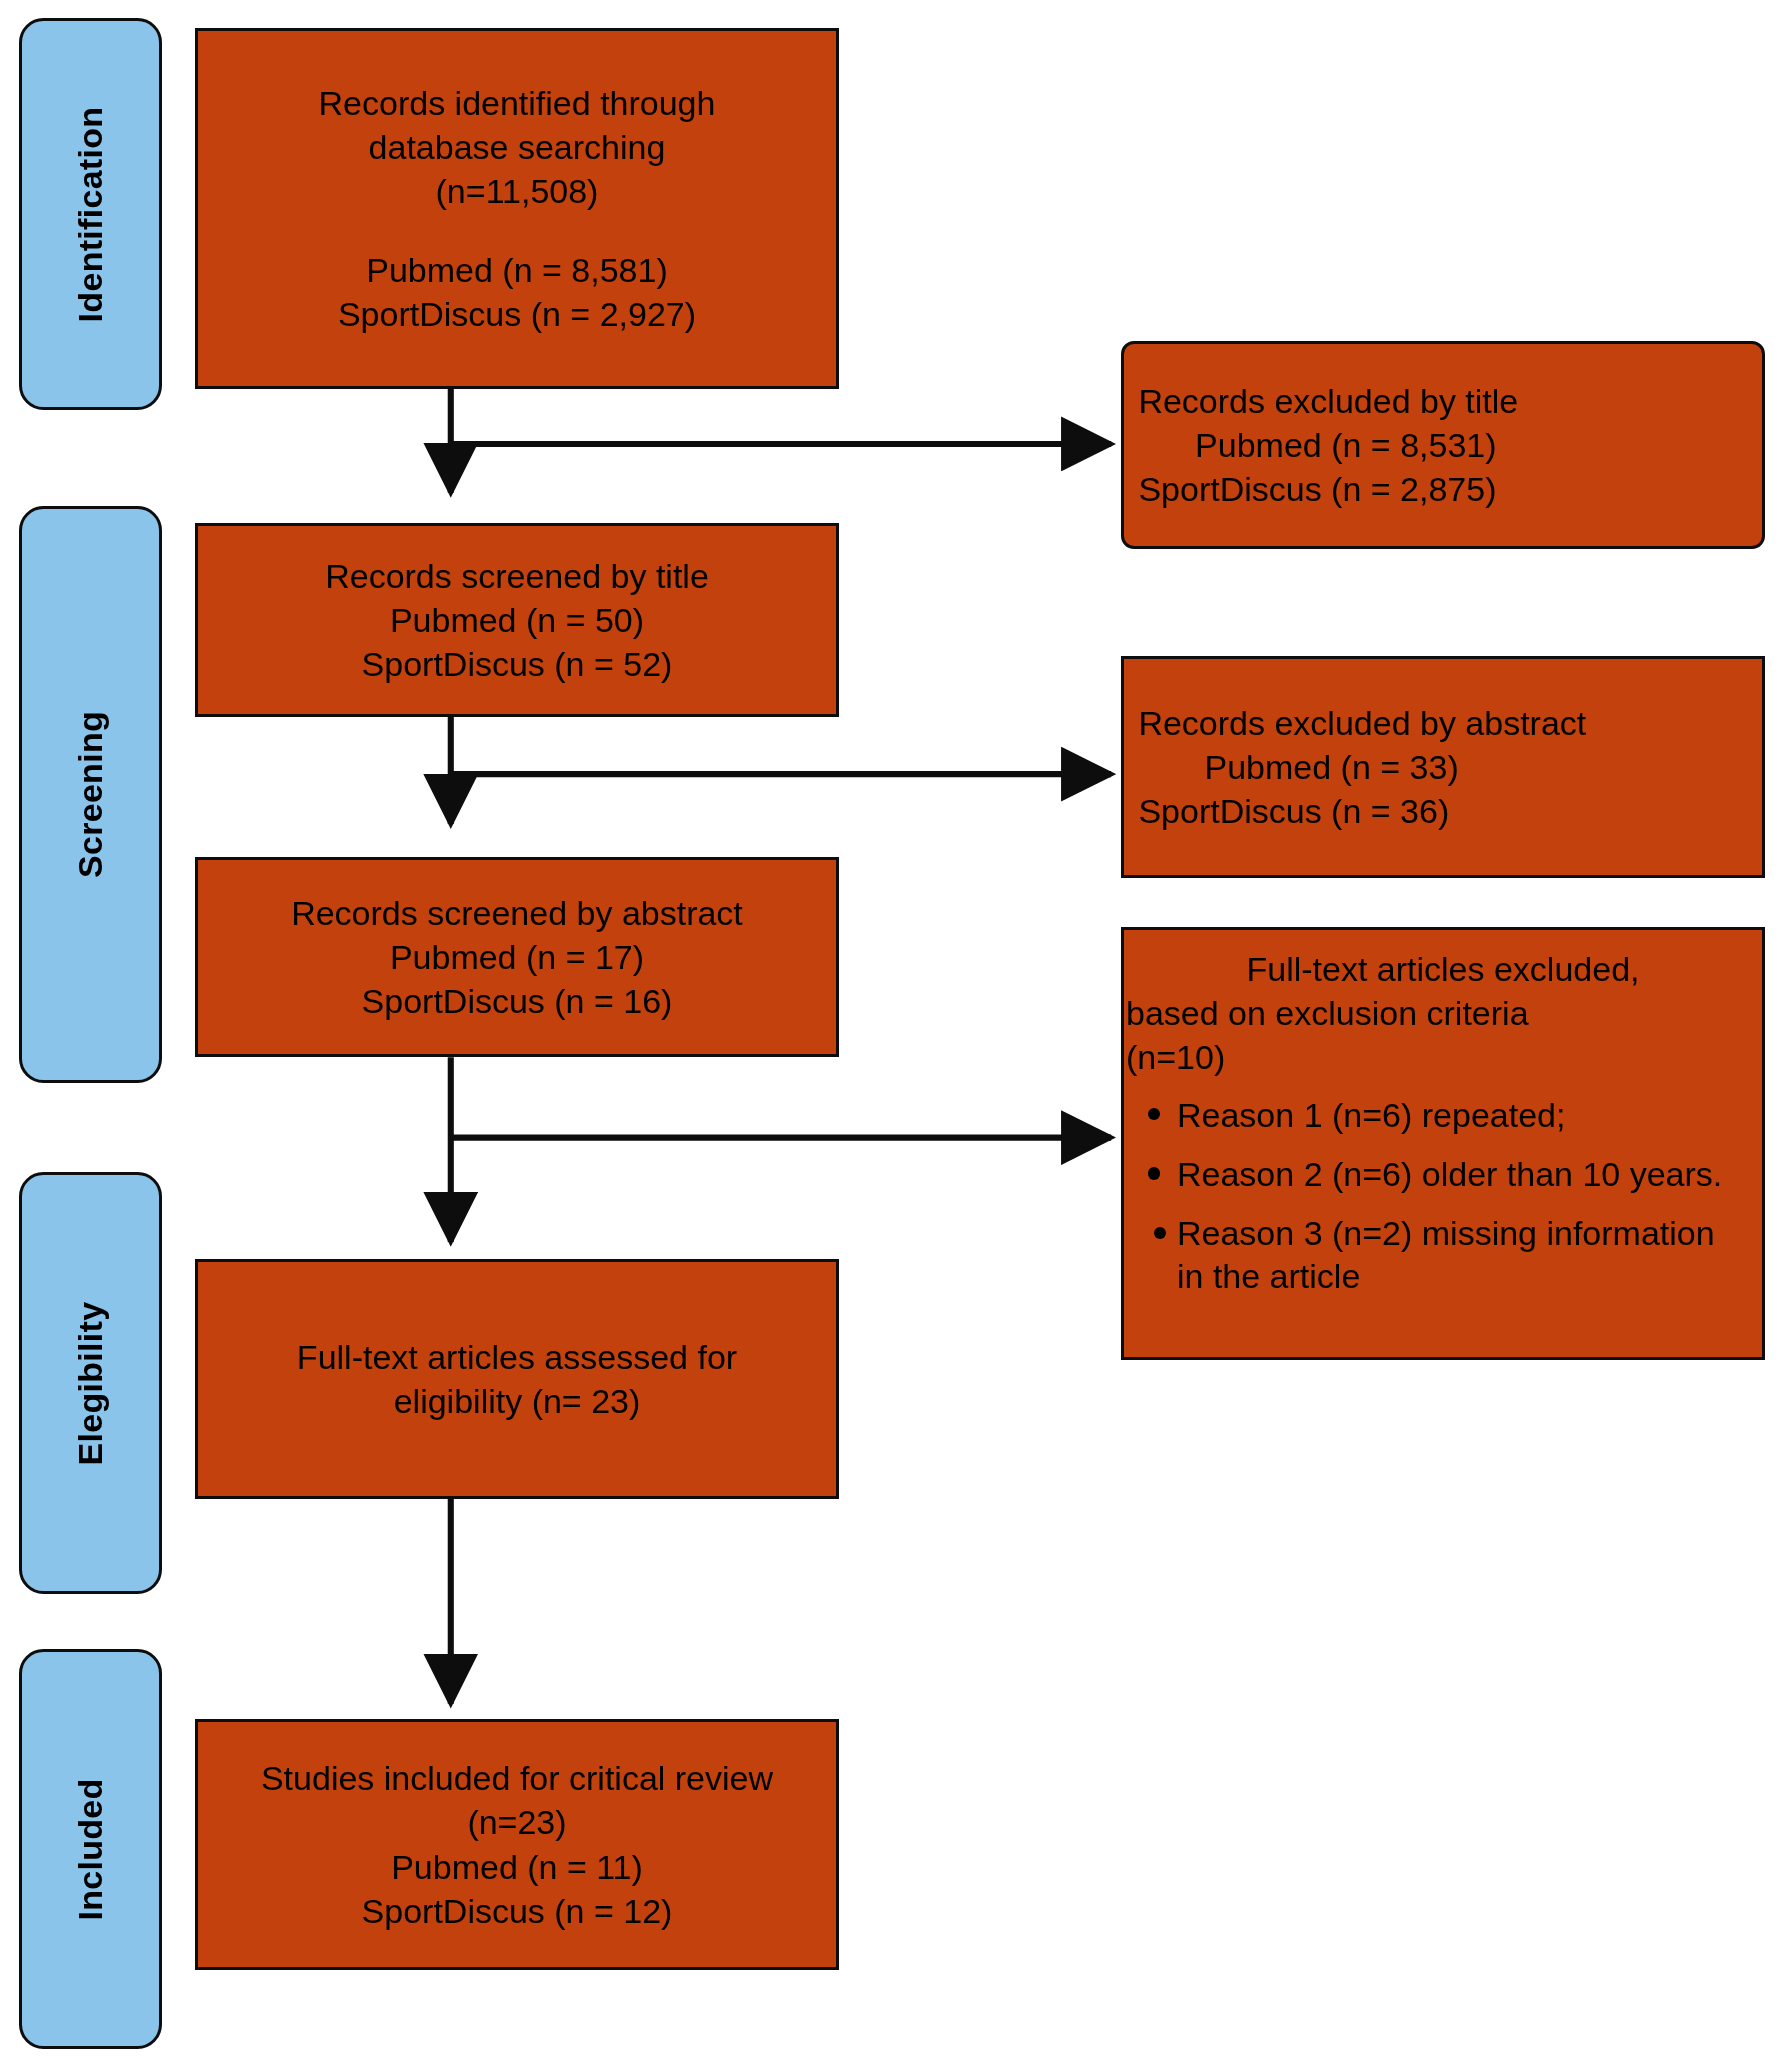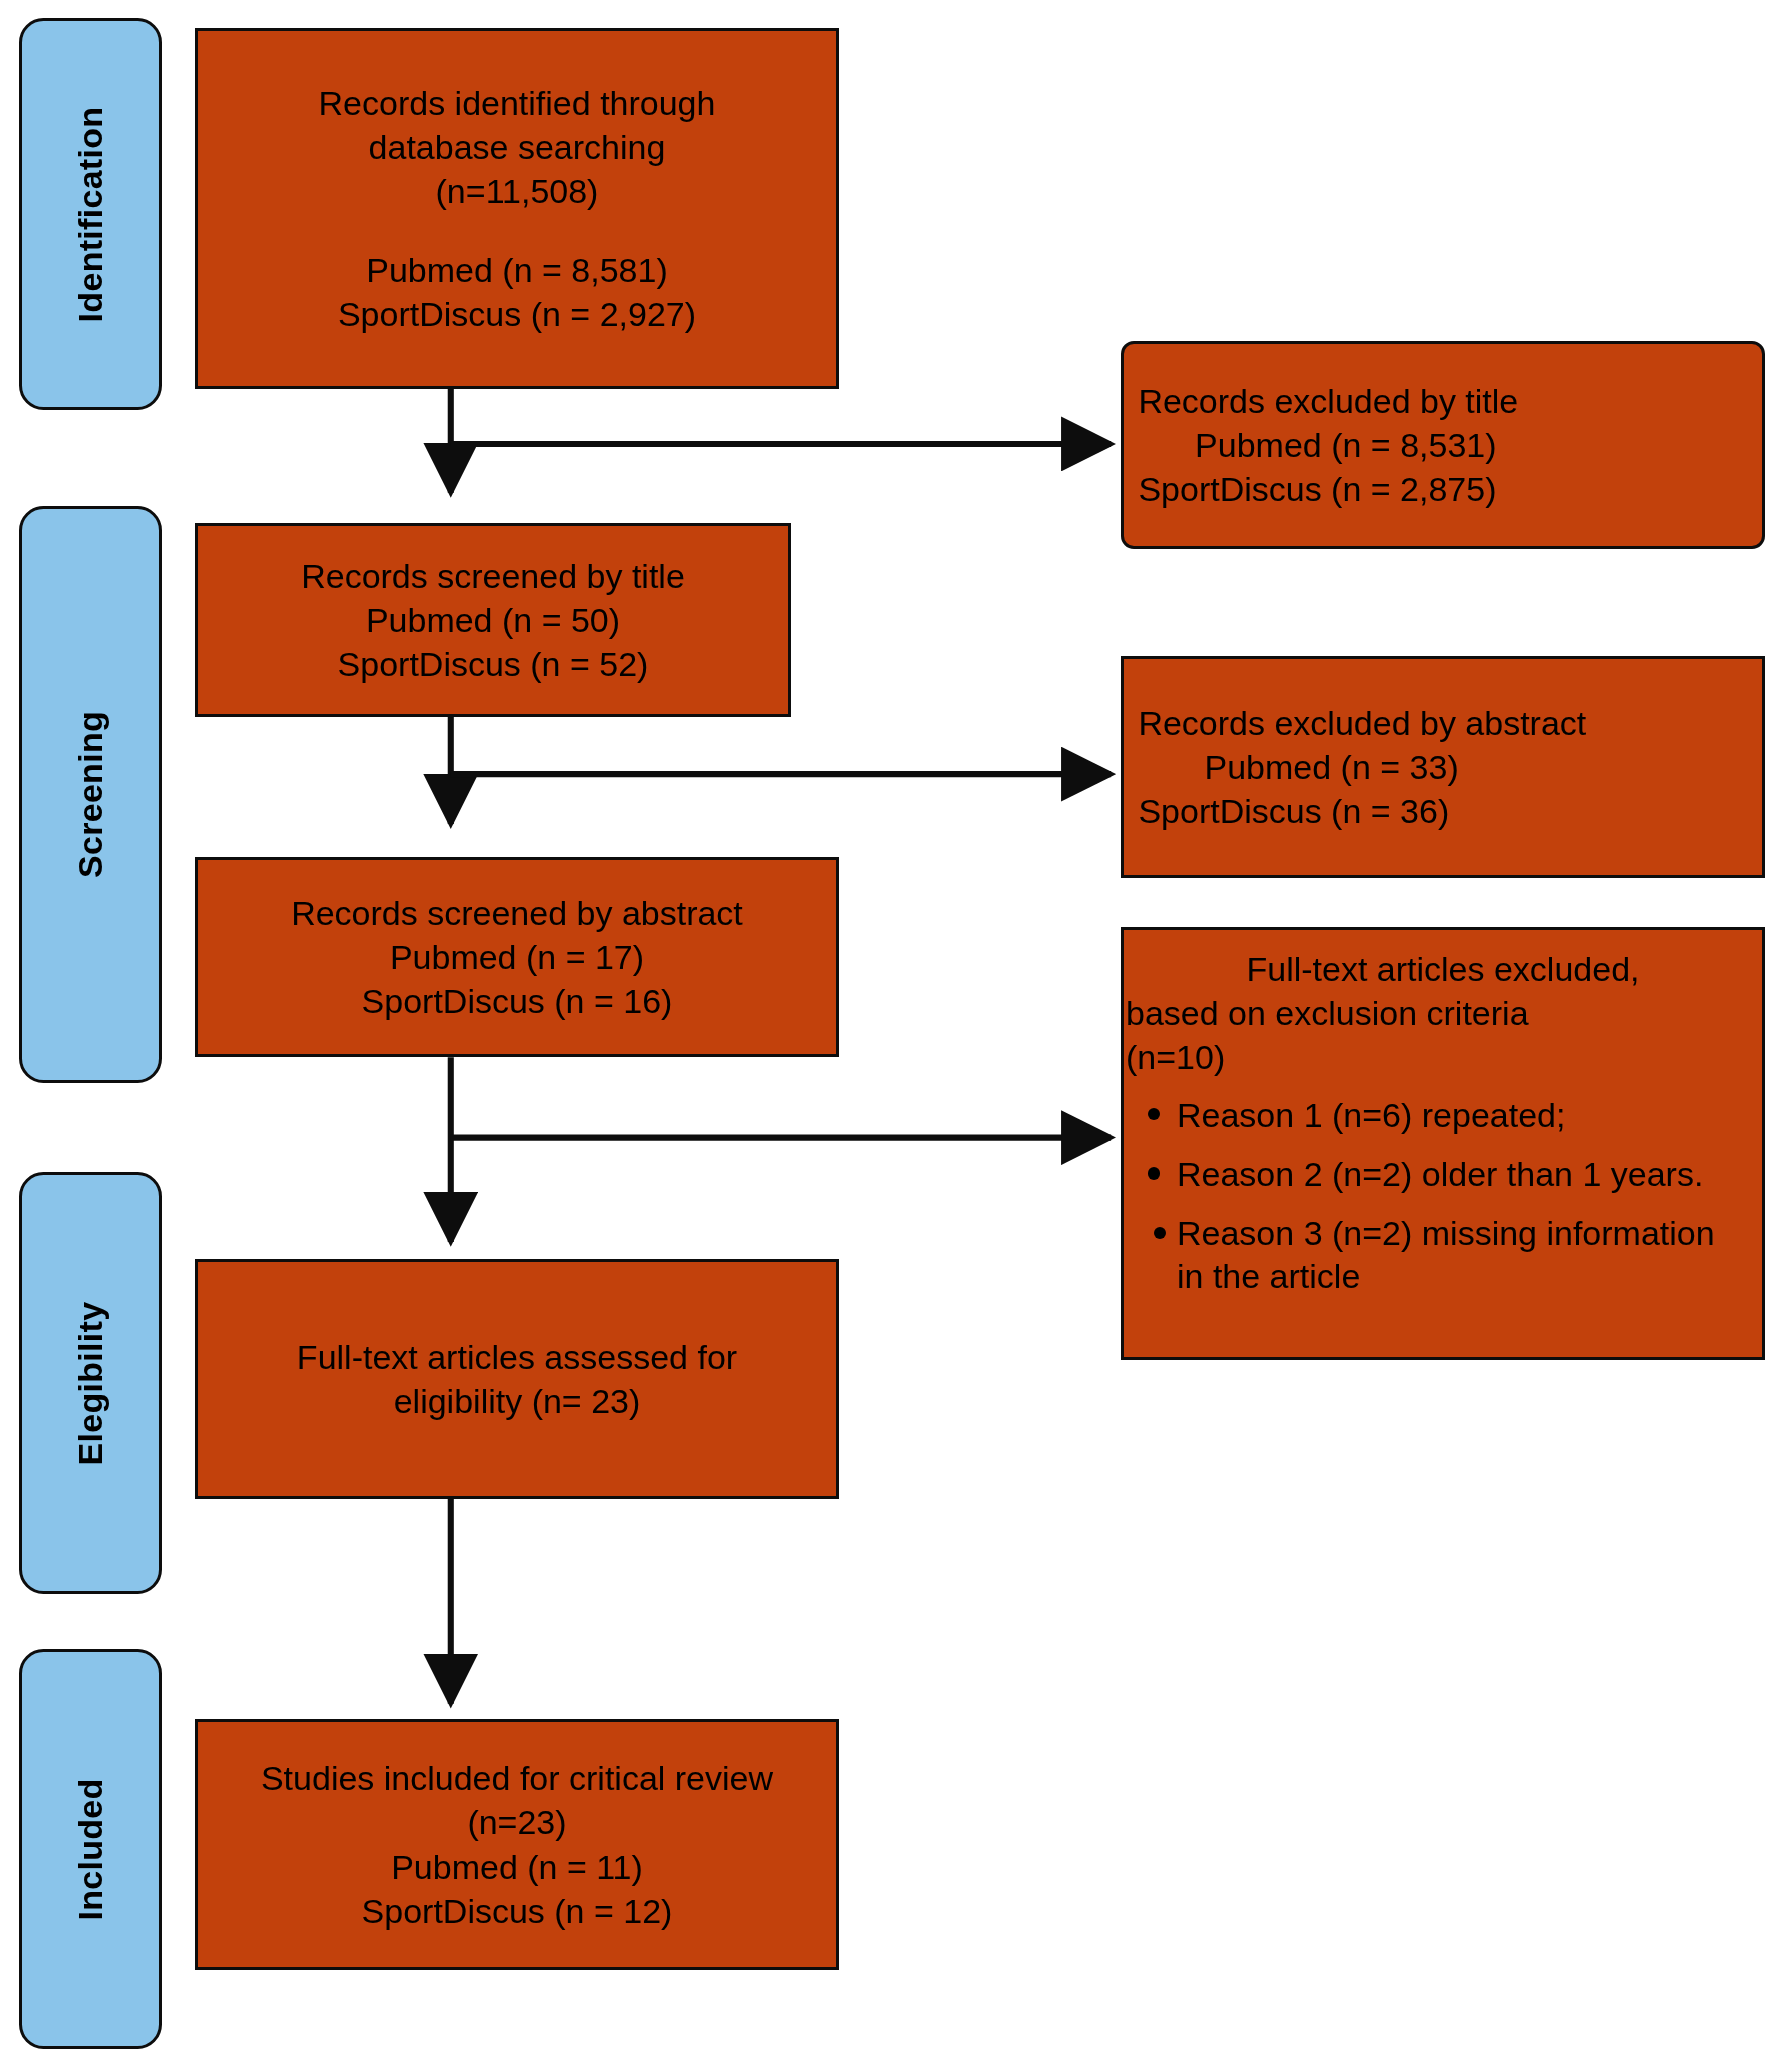--- a/index.html
+++ b/index.html
@@ -148,21 +148,21 @@
     <div class="box-text">
       <span class="box-line">Records identified through</span>
       <span class="box-line">database searching</span>
       <span class="box-line">(n=11,508)</span>
       <span class="spacer-line"></span>
       <span class="box-line">Pubmed (n = 8,581)</span>
       <span class="box-line">SportDiscus (n = 2,927)</span>
     </div>
   </div>
 
-  <div class="flow-box" style="left:195px; top:523px; width:596px; height:194px;">
+  <div class="flow-box" style="left:195px; top:523px; width:644px; height:194px;">
     <div class="box-text">
       <span class="box-line">Records screened by title</span>
       <span class="box-line">Pubmed (n = 50)</span>
       <span class="box-line">SportDiscus (n = 52)</span>
     </div>
   </div>
 
   <div class="flow-box" style="left:195px; top:857px; width:644px; height:200px;">
     <div class="box-text">
       <span class="box-line">Records screened by abstract</span>
@@ -209,21 +209,21 @@
       <span class="box-line">based on exclusion criteria</span>
       <span class="box-line">(n=10)</span>
     </div>
     <ul class="reason-list">
       <li>
         <span class="bullet-dot"></span>
         <span>Reason 1 (n=6) repeated;</span>
       </li>
       <li>
         <span class="bullet-dot"></span>
-        <span>Reason 2 (n=2) older than 1 years.</span>
+        <span>Reason 2 (n=6) older than 10 years.</span>
       </li>
       <li class="tight-bullet">
         <span class="bullet-dot"></span>
         <span>Reason 3 (n=2) missing information in the article</span>
       </li>
     </ul>
   </div>
 
 </div>
 

